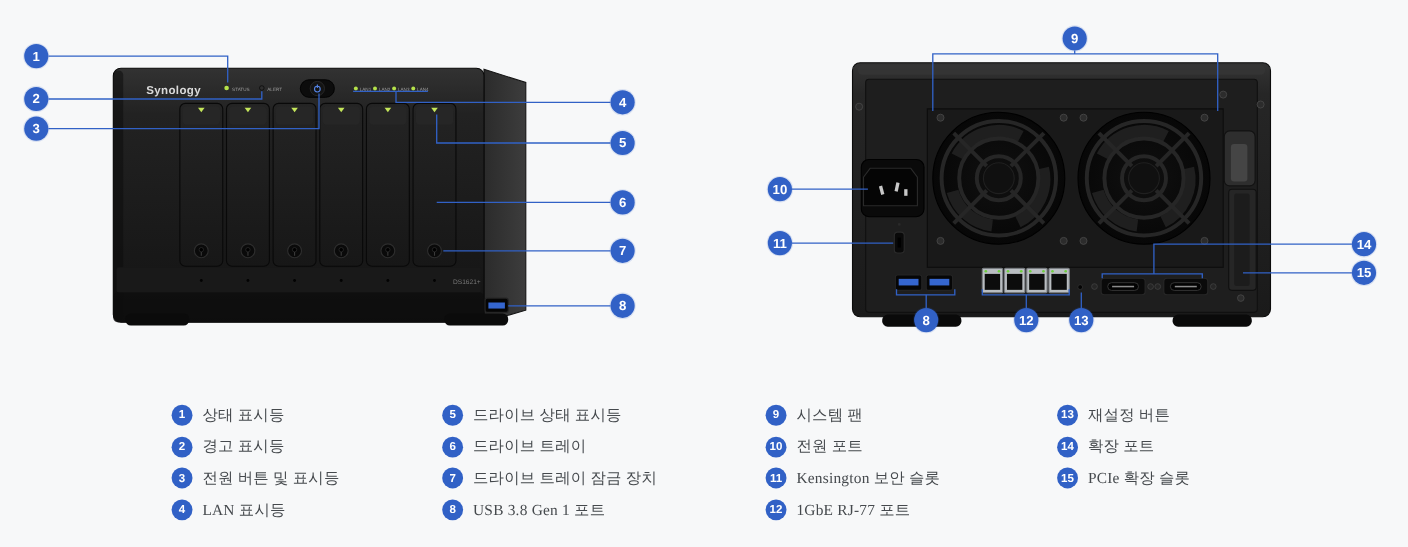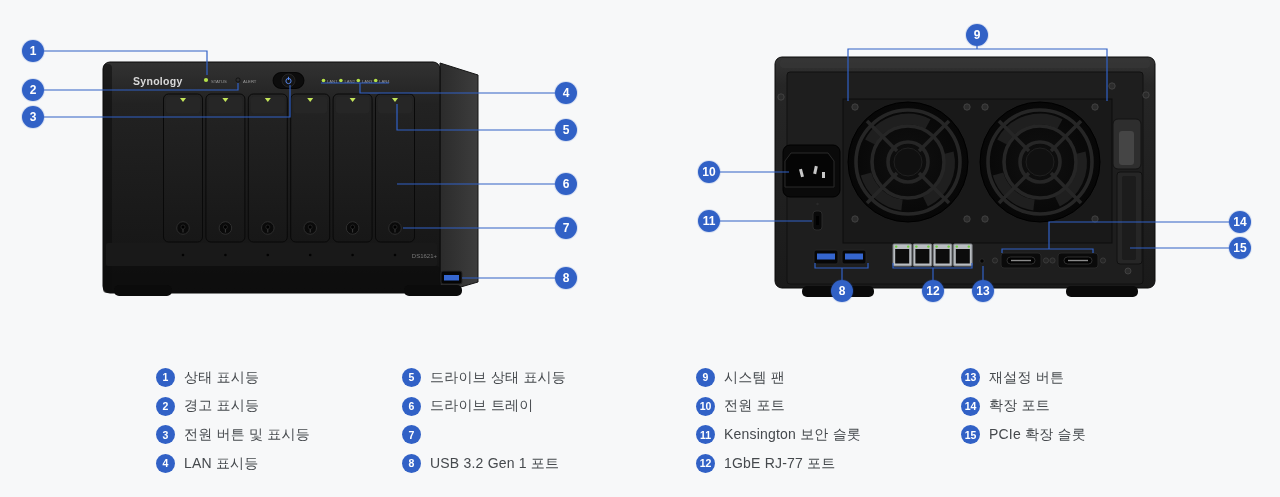--- a/index.html
+++ b/index.html
@@ -12,21 +12,21 @@
     display:flex;align-items:center;justify-content:center;line-height:1;
     box-shadow:0 0 0 1px rgba(49,97,198,.15);
     user-select:none;
   }
   .legend-col{position:absolute;top:368px;display:flex;flex-direction:column;gap:9.7px;}
   .legend-item{display:flex;align-items:center;height:19px;}
   .legend-badge{
     flex:0 0 19px;width:19px;height:19px;border-radius:50%;background:#3161c6;color:#fff;
     font-size:10.5px;font-weight:bold;display:flex;align-items:center;justify-content:center;line-height:1;
   }
-  .legend-label{margin-left:9px;font-size:14px;color:#45494d;white-space:nowrap;letter-spacing:.2px;}
+  .legend-label{margin-left:9px;font-size:14px;color:#45494d;white-space:nowrap;letter-spacing:.2px;font-family:Liberation Serif, serif;}
   text{font-family:"Liberation Sans", sans-serif;}
 </style>
 </head>
 <body>
 
 <div class="canvas">
 
   <svg class="scene" viewBox="0 0 1280 497">
     <defs>
       <linearGradient id="frontG" x1="0" y1="0" x2="0" y2="1">
@@ -376,24 +376,25 @@
       <div class="legend-item">
         <span class="legend-badge">5</span>
         <span class="legend-label">드라이브 상태 표시등</span>
       </div>
       <div class="legend-item">
         <span class="legend-badge">6</span>
         <span class="legend-label">드라이브 트레이</span>
       </div>
       <div class="legend-item">
         <span class="legend-badge">7</span>
+        <span class="legend-label">드라이브 트레이 잠금 장치</span>
       </div>
       <div class="legend-item">
         <span class="legend-badge">8</span>
-        <span class="legend-label">USB 3.2 Gen 1 포트</span>
+        <span class="legend-label">USB 3.8 Gen 1 포트</span>
       </div>
     </div>
     <div class="legend-col" style="left:696px">
       <div class="legend-item">
         <span class="legend-badge">9</span>
         <span class="legend-label">시스템 팬</span>
       </div>
       <div class="legend-item">
         <span class="legend-badge">10</span>
         <span class="legend-label">전원 포트</span>

